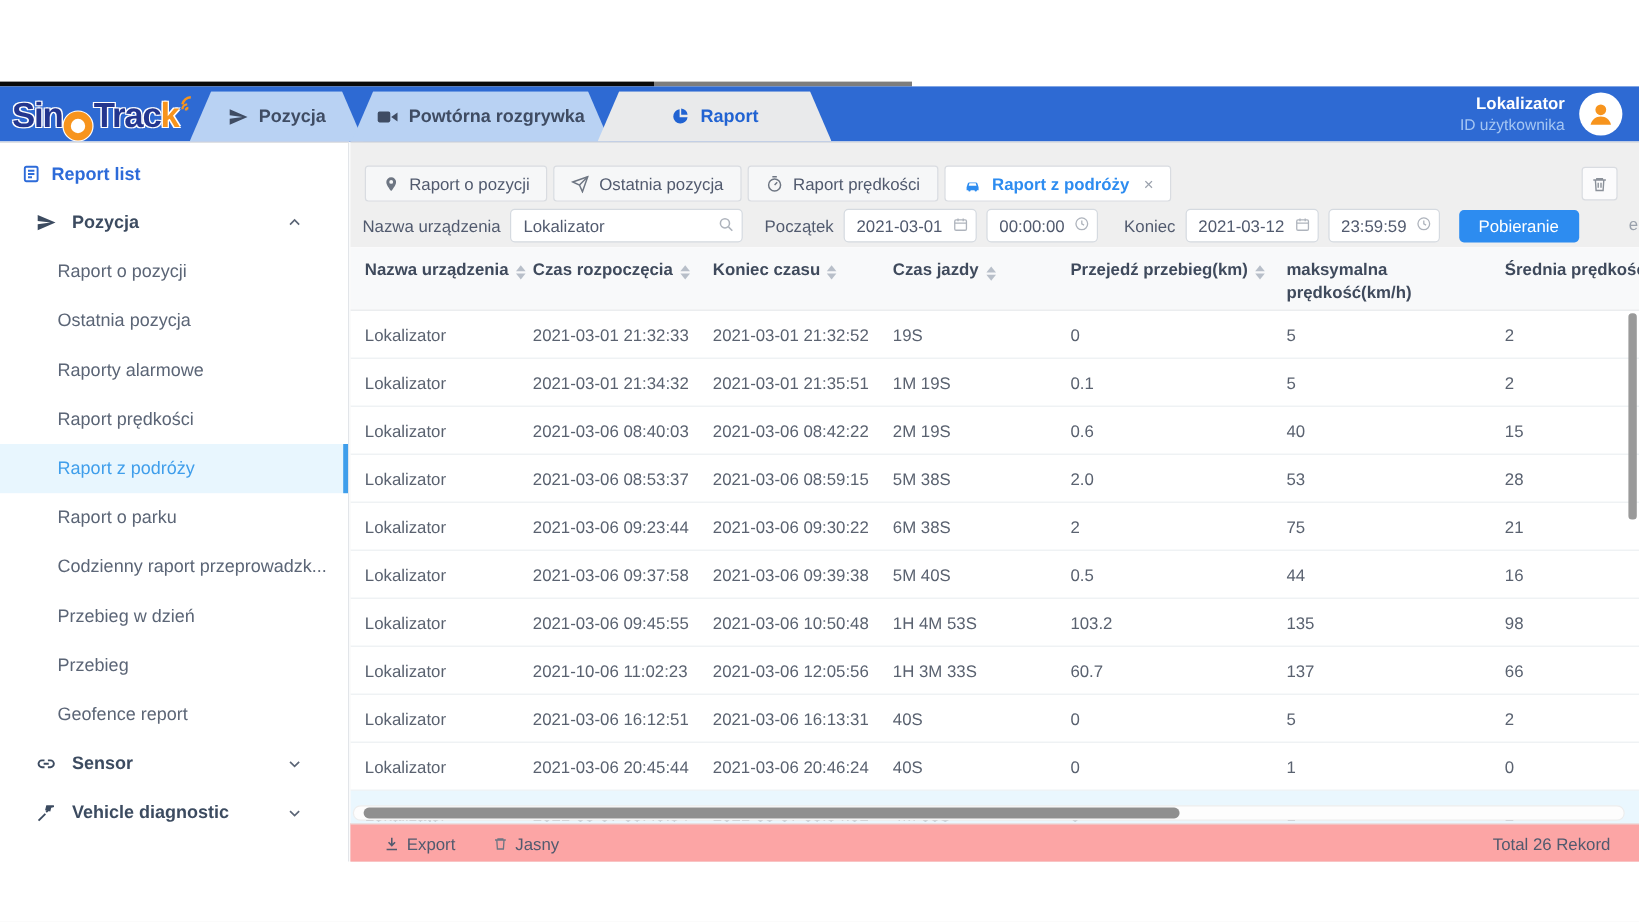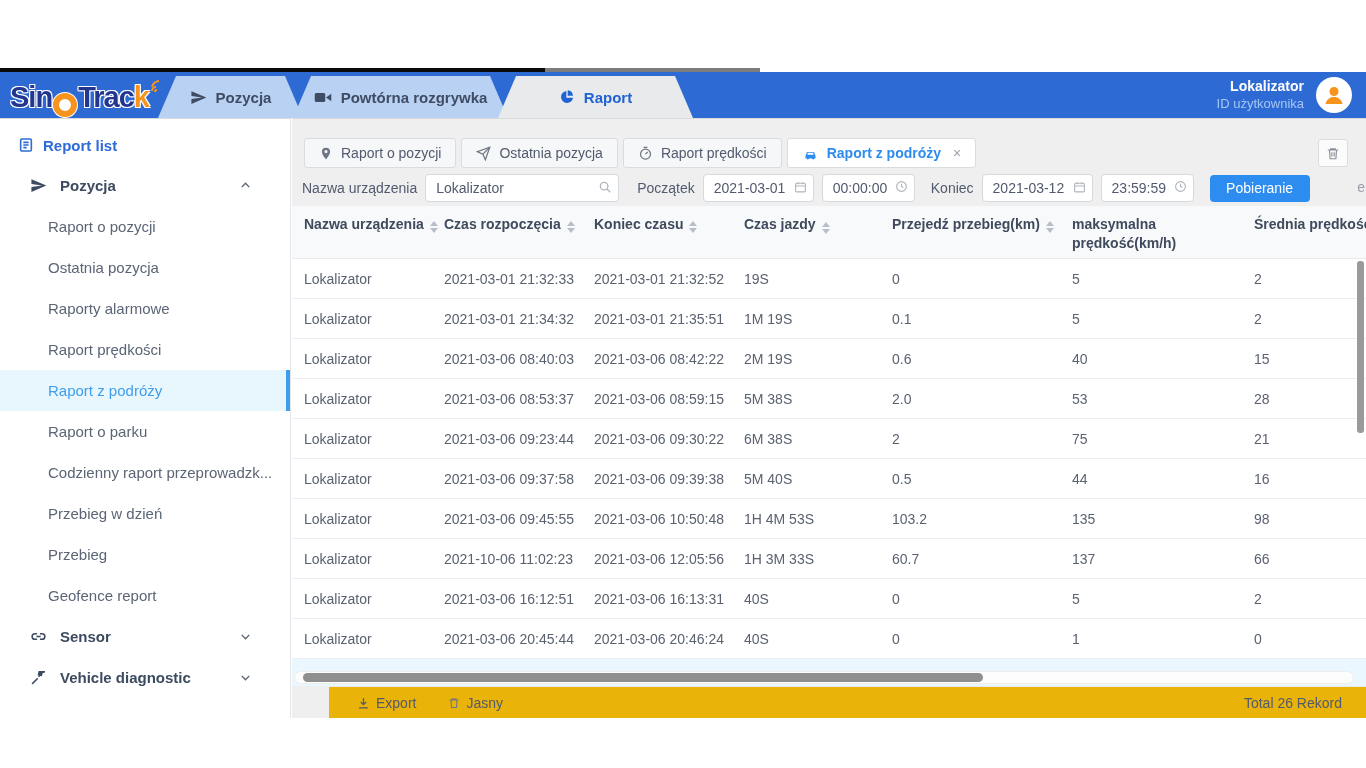--- a/index.html
+++ b/index.html
@@ -54,21 +54,21 @@
   .rtab { height:30px; padding:0 14px; display:flex; align-items:center; gap:8px;
       background:#f6f7f8; border:1px solid #d9dce1; border-radius:3px; font-size:14px; color:#515a6e; cursor:pointer; }
   .rtab.active { background:#fff; color:#2d8cf0; font-weight:bold; }
   .rtab .close { color:#9aa1ac; font-weight:normal; font-size:14px; margin-left:4px; }
   .trash-btn { position:absolute; top:20px; right:18px; width:30px; height:28px;
       border:1px solid #d9dce1; background:#fbfbfc; border-radius:3px;
       display:flex; align-items:center; justify-content:center; cursor:pointer; }
 
   .filters { position:absolute; top:54px; left:0; right:0; height:30px; display:flex; align-items:center; }
   .flabel { font-size:14px; color:#515a6e; white-space:nowrap; }
-  .fl-dev { margin-left:10px; } .fl-start { margin-left:18px; } .fl-end { margin-left:16px; }
+  .fl-dev { margin-left:10px; } .fl-start { margin-left:18px; } .fl-end { margin-left:22px; }
   .fwrap { position:relative; margin-left:8px; }
   .fwrap input { height:28px; border:1px solid #d5dae0; border-radius:4px; background:#fff;
       font-size:14px; color:#515a6e; font-family:inherit; padding:0 24px 0 10px; width:100%; }
   .w-dev { width:194px; } .w-date { width:111px; } .w-time { width:93px; }
   .fwrap .infx { position:absolute; right:7px; top:6px; pointer-events:none; opacity:.8; }
   .btn-primary { margin-left:16px; width:100px; height:27px; background:#2d8cf0; color:#fff;
       border:none; border-radius:4px; font-size:14px; font-family:inherit; cursor:pointer; }
   .edge-e { position:absolute; right:1px; top:6px; font-size:14px; color:#9aa1ac; }
 
   
@@ -88,22 +88,22 @@
   .tr.partial { background:#eaf7fe; }
   .td { flex:0 0 auto; white-space:nowrap; overflow:hidden; }
 
   .vscroll-thumb { position:absolute; right:2px; top:55px; width:7px; height:172px;
       background:#9a9a9a; border-radius:3px; cursor:pointer; }
   .hscroll { position:absolute; left:2px; right:12px; bottom:2px; height:13px;
       background:#fdfdfd; border:1px solid #ededed; border-radius:7px; }
   .hscroll-thumb { position:absolute; left:8px; top:1px; bottom:1px; width:680px;
       background:#8f8f8f; border-radius:6px; cursor:pointer; }
 
-  .foot { position:absolute; left:0; right:0; bottom:0; height:32px; background:#eab308;
-      border-top:1px solid #e8eaec; display:flex; align-items:center; font-size:14px; color:#515a6e;margin-left:37px; }
+  .foot { position:absolute; left:0; right:0; bottom:0; height:32px; background:#fca5a5;
+      border-top:1px solid #e8eaec; display:flex; align-items:center; font-size:14px; color:#515a6e; }
   .foot-item { display:flex; align-items:center; gap:6px; cursor:pointer; }
   .fi-export { margin-left:28px; } .fi-clear { margin-left:32px; }
   .foot-total { margin-left:auto; margin-right:24px; }
 
   svg { display:block; }
 </style>
 </head>
 <body>
 
 <div class="page">

